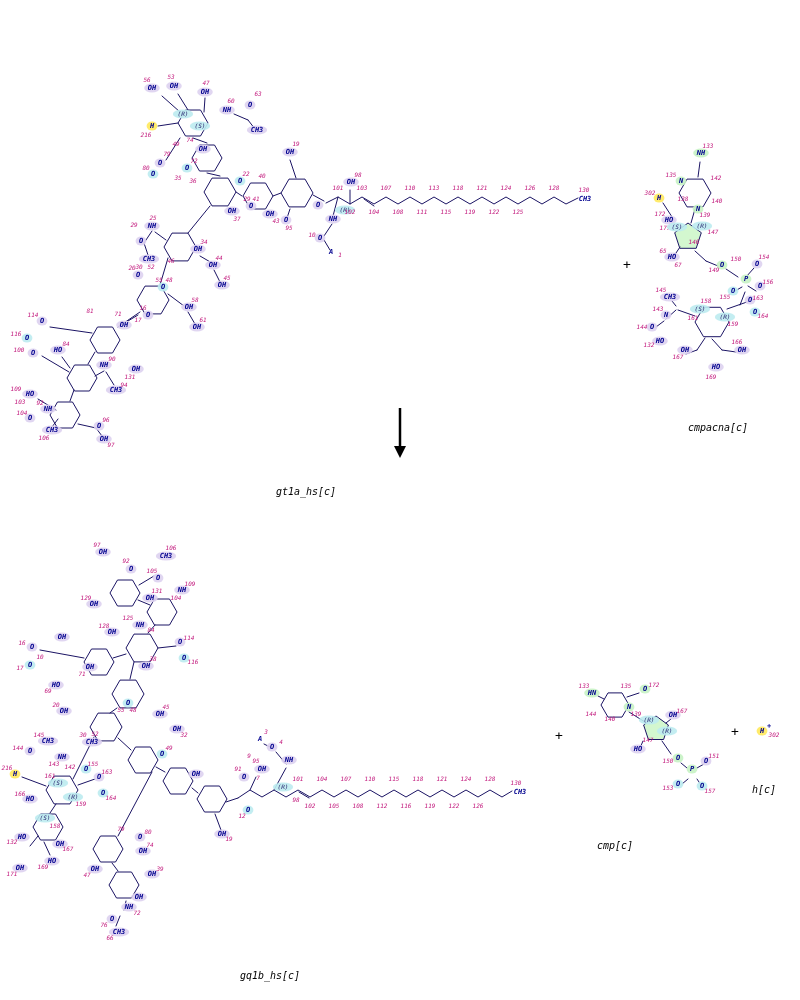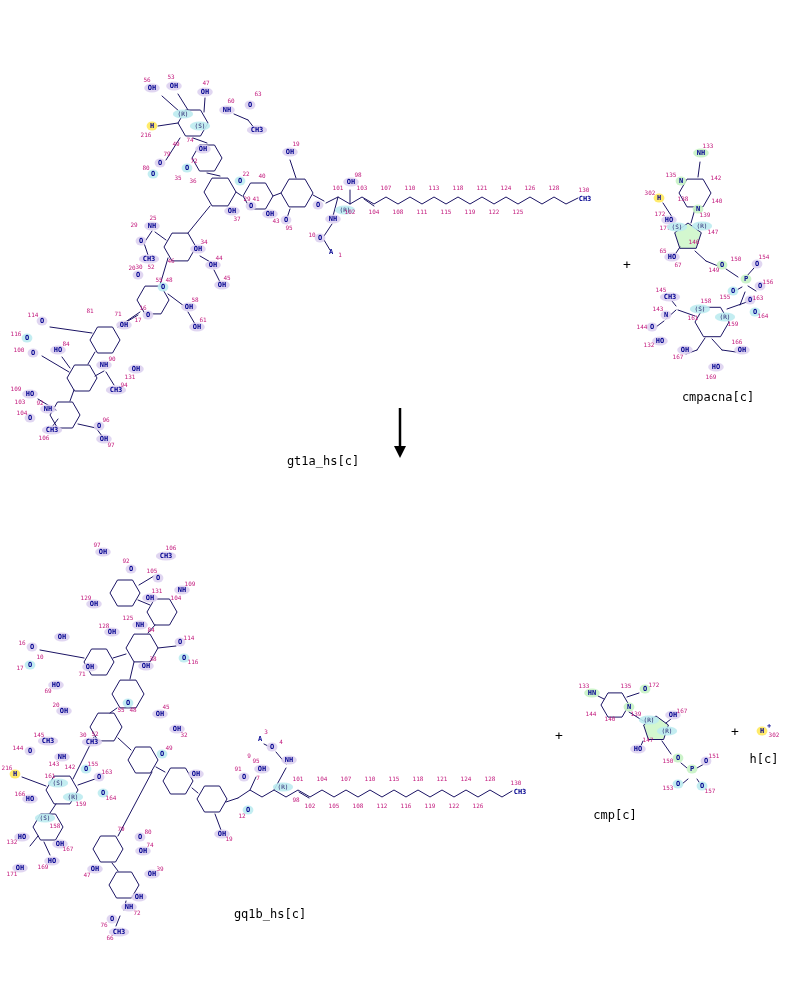--- a/index.html
+++ b/index.html
@@ -1,27 +1,27 @@
 <!DOCTYPE html>
 <html><head>
 <meta charset="utf-8">
 <style>
   html,body{margin:0;padding:0;background:#ffffff;}
   .canvas{position:relative;width:800px;height:1000px;background:#fff;overflow:hidden;
-          font-family:"DejaVu Sans Mono",monospace;}
+          font-family:"DejaVu Sans Mono",monospace;font-style:italic;}
   svg{position:absolute;left:0;top:0;}
   .bond{stroke:#1b1464;stroke-width:1;fill:none;stroke-linecap:round;}
   .ring{fill:none;stroke:#1b1464;stroke-width:1;}
   .ring-green{fill:rgba(168,240,160,0.50);}
   .hl{opacity:.9;stroke:none;}
   text{text-anchor:middle;font-family:"DejaVu Sans Mono",monospace;}
   .t-a{fill:#00008f;font-size:7px;font-weight:bold;}
   .t-n{fill:#c2187c;font-size:6px;}
   .t-s{fill:#1b1464;font-size:6px;}
-  .mol-label{position:absolute;width:110px;text-align:center;font-size:12px;color:#000;}
+  .mol-label{position:absolute;width:110px;text-align:center;font-size:10px;color:#000;margin-top:32px;}
   .plus{position:absolute;font-size:13px;color:#000;}
   .arrow-line{stroke:#000;stroke-width:2.5;}
   .arrow-head{fill:#000;}
 </style>
 </head>
 <body>
 
 <div class="canvas">
   <svg id="mol-canvas" width="800" height="1000" viewBox="0 0 800 1000">
     <g>
@@ -642,22 +642,22 @@
         <text x="710" y="793" class="t-n">157</text>
       </g>
       <g>
         <ellipse cx="762" cy="731" rx="5.4" ry="4.6" class="hl" fill="#ffe95c"></ellipse>
         <text x="762" y="733" class="t-a">H</text>
         <text x="769" y="728" class="t-a">+</text>
         <text x="774" y="737" class="t-n">302</text>
       </g>
     </svg>
 
-  <div class="mol-label" style="left:268px;top:454px">gt1a_hs[c]</div>
+  <div class="mol-label" style="left:251px;top:454px">gt1a_hs[c]</div>
   <div class="mol-label" style="left:663px;top:390px">cmpacna[c]</div>
-  <div class="mol-label" style="left:215px;top:907px">gq1b_hs[c]</div>
+  <div class="mol-label" style="left:215px;top:938px">gq1b_hs[c]</div>
   <div class="mol-label" style="left:560px;top:808px">cmp[c]</div>
   <div class="mol-label" style="left:709px;top:752px">h[c]</div>
 
   <div class="plus" style="left:623px;top:257px">+</div>
   <div class="plus" style="left:555px;top:728px">+</div>
   <div class="plus" style="left:731px;top:724px">+</div>
 </div>
 
 </body></html>

